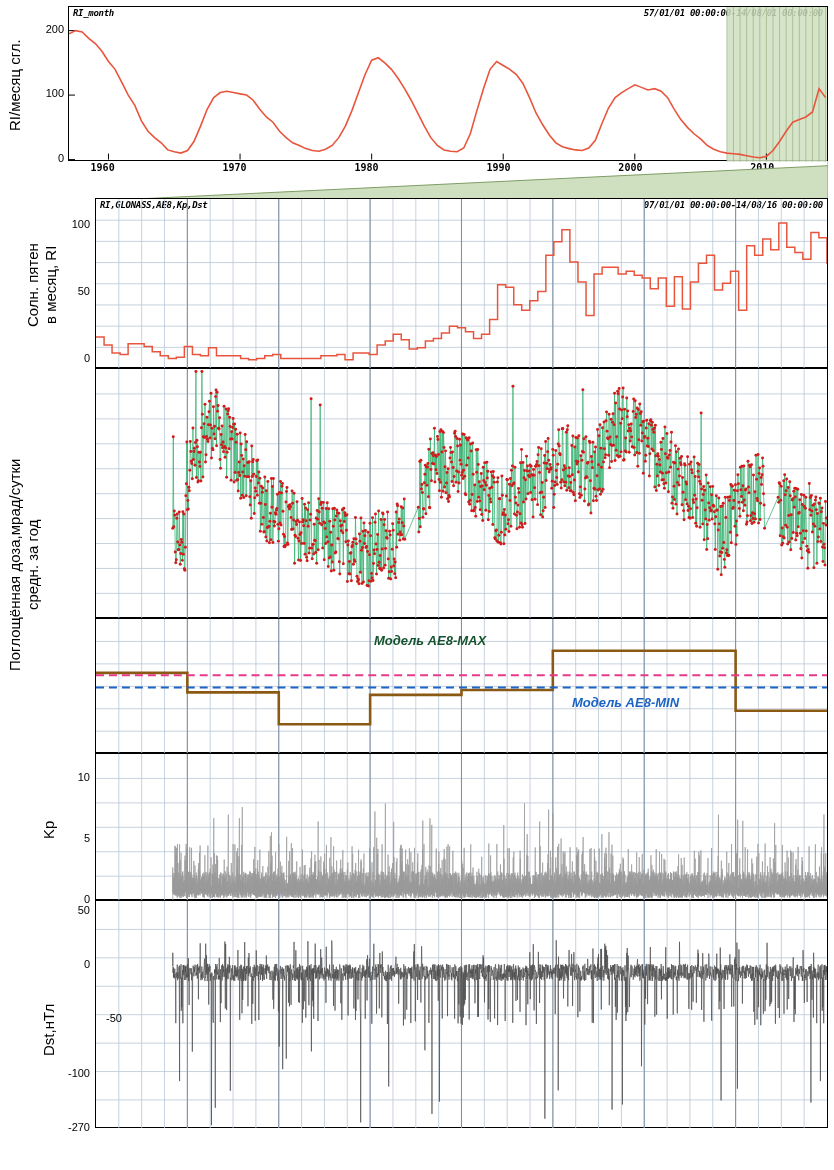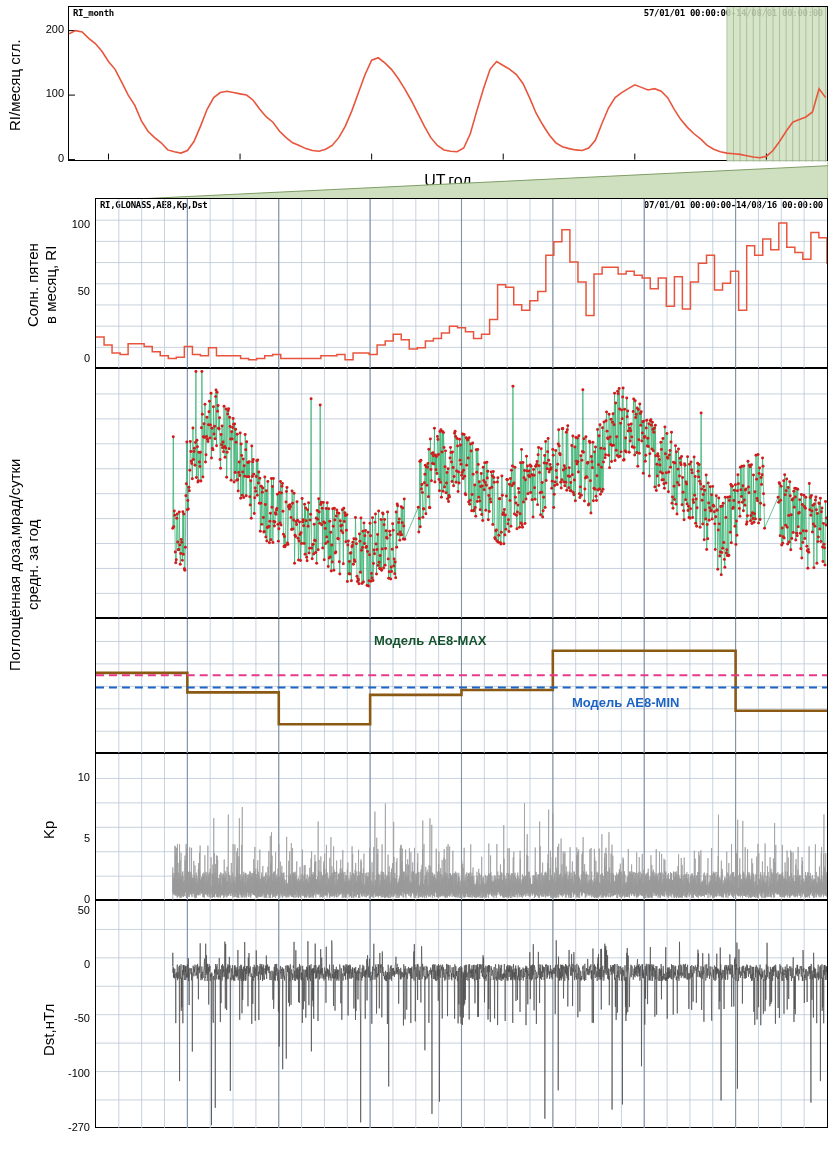--- a/index.html
+++ b/index.html
@@ -1,20 +1,20 @@
 <!DOCTYPE html>
 <html><head>
 <meta charset="utf-8">
 <style>
   html,body{margin:0;padding:0;background:#ffffff;}
   body{width:834px;height:1170px;font-family:"Liberation Sans",sans-serif;color:#000;overflow:hidden;}
   .page{position:relative;width:834px;height:1170px;}
 
   
-  .panel{position:absolute;border:1px solid #000;background:#fff;box-sizing:border-box;}
+  .panel{position:absolute;border:1px solid #000;background:#fff;box-sizing:border-box;font-style:italic;}
   .plotarea{position:absolute;inset:0;overflow:hidden;}
   .hdr{position:absolute;top:1px;left:4px;right:4px;font-family:"DejaVu Sans Mono",monospace;
        font-size:9px;font-weight:bold;letter-spacing:-0.3px;display:flex;justify-content:space-between;
        pointer-events:none;}
   .ylab{position:absolute;font-size:15px;writing-mode:vertical-rl;transform:rotate(180deg);
         text-align:center;white-space:nowrap;}
   .xlab{position:absolute;font-size:16px;text-align:center;}
   .tick{position:absolute;font-family:"DejaVu Sans Mono",monospace;font-size:10px;font-weight:bold;}
   .ytick{position:absolute;font-family:"Liberation Sans",sans-serif;font-size:11px;text-align:right;}
   svg{display:block;}
@@ -80,21 +80,28 @@
         <line x1="0" y1="23.697674418604663" x2="6" y2="23.697674418604663" stroke="#000" stroke-width="1"></line>
         <line x1="39.5833333333334" y1="153" x2="39.5833333333334" y2="147" stroke="#000" stroke-width="1"></line>
         <line x1="171.52777777777806" y1="153" x2="171.52777777777806" y2="147" stroke="#000" stroke-width="1"></line>
         <line x1="303.4722222222227" y1="153" x2="303.4722222222227" y2="147" stroke="#000" stroke-width="1"></line>
         <line x1="435.4166666666673" y1="153" x2="435.4166666666673" y2="147" stroke="#000" stroke-width="1"></line>
         <line x1="567.361111111112" y1="153" x2="567.361111111112" y2="147" stroke="#000" stroke-width="1"></line>
         <line x1="699.3055555555567" y1="153" x2="699.3055555555567" y2="147" stroke="#000" stroke-width="1"></line>
         <path d="M0.0 26.9 L6.6 23.7 L13.2 25.0 L19.8 31.5 L26.4 36.6 L33.0 44.4 L39.6 54.7 L46.2 62.5 L52.8 75.4 L59.4 88.3 L66.0 98.7 L72.6 114.2 L79.2 124.6 L85.8 131.0 L92.4 136.2 L99.0 143.3 L105.6 145.2 L112.2 146.5 L118.8 143.9 L125.3 134.9 L131.9 119.4 L138.5 102.6 L145.1 90.9 L151.7 85.8 L158.3 84.5 L164.9 85.8 L171.5 87.1 L178.1 88.3 L184.7 93.5 L191.3 102.6 L197.9 110.3 L204.5 115.5 L211.1 124.6 L217.7 131.0 L224.3 136.2 L230.9 138.8 L237.5 142.0 L244.1 143.9 L250.7 144.6 L257.3 142.7 L263.9 138.8 L270.5 131.0 L277.1 119.4 L283.7 103.9 L290.3 85.8 L296.9 67.7 L303.5 53.4 L310.1 50.9 L316.7 56.0 L323.3 62.5 L329.9 71.5 L336.5 81.9 L343.1 93.5 L349.7 106.5 L356.3 119.4 L362.8 131.0 L369.4 138.8 L376.0 143.3 L382.6 144.6 L389.2 145.2 L395.8 141.4 L402.4 127.1 L409.0 103.9 L415.6 81.9 L422.2 62.5 L428.8 54.7 L435.4 58.6 L442.0 62.5 L448.6 67.7 L455.2 76.7 L461.8 90.9 L468.4 106.5 L475.0 118.1 L481.6 128.4 L488.2 136.2 L494.8 140.1 L501.4 142.0 L508.0 143.3 L514.6 143.9 L521.2 141.4 L527.8 133.6 L534.4 116.8 L541.0 101.3 L547.6 90.9 L554.2 85.8 L560.8 81.9 L567.4 78.0 L574.0 80.6 L580.6 83.2 L587.2 81.9 L593.8 84.5 L600.3 90.9 L606.9 102.6 L613.5 112.9 L620.1 120.7 L626.7 127.1 L633.3 132.3 L639.9 138.8 L646.5 142.7 L653.1 145.2 L659.7 146.5 L666.3 147.2 L672.9 147.8 L679.5 149.1 L686.1 150.4 L692.7 151.1 L699.3 149.8 L705.9 143.9 L712.5 134.9 L719.1 124.6 L725.7 115.5 L732.3 112.9 L738.9 110.3 L745.5 105.2 L752.1 81.9 L758.7 90.9 " fill="none" stroke="#e8553c" stroke-width="1.6"></path>
       </svg>
   </div>
-  <div class="xlab" id="p-top-xtitle">UT,год</div>
+  <div id="p-top-xlabels">
+      <div class="tick" style="left: 22.5833px; top: 0px;">1960</div>
+      <div class="tick" style="left: 154.528px; top: 0px;">1970</div>
+      <div class="tick" style="left: 286.472px; top: 0px;">1980</div>
+      <div class="tick" style="left: 418.417px; top: 0px;">1990</div>
+      <div class="tick" style="left: 550.361px; top: 0px;">2000</div>
+      <div class="tick" style="left: 682.306px; top: 0px;">2010</div>
+    </div>
 
   <svg id="connector" viewBox="0 0 760 40" preserveAspectRatio="none">
     <polygon points="858,0 760,0 760,40 27,40" fill="#cfe0c0" stroke="#7f9e66" stroke-width="1"></polygon>
   </svg>
 
   <div class="ylab" id="ylab-ri">Солн. пятен<br>в месяц, RI</div>
   <div class="panel" id="p-ri">
     <div class="hdr">
       <span>RI,GLONASS,AE8,Kp,Dst</span>
       <span>07/01/01 00:00:00-14/08/16 00:00:00</span>
@@ -1612,16 +1619,16 @@
     <div class="ytick" style="left: 28px; top: 87.3488px; width: 36px;">100</div>
     <div class="ytick" style="left: 28px; top: 22.6977px; width: 36px;">200</div>
     <div class="ytick" style="left: 54px; top: 217.761px; width: 36px;">100</div>
     <div class="ytick" style="left: 54px; top: 285.018px; width: 36px;">50</div>
     <div class="ytick" style="left: 54px; top: 352.274px; width: 36px;">0</div>
     <div class="ytick" style="left: 54px; top: 770.5px; width: 36px;">10</div>
     <div class="ytick" style="left: 54px; top: 831.75px; width: 36px;">5</div>
     <div class="ytick" style="left: 54px; top: 893px; width: 36px;">0</div>
     <div class="ytick" style="left: 44px; top: 903.857px; width: 46px;">50</div>
     <div class="ytick" style="left: 44px; top: 958.143px; width: 46px;">0</div>
-    <div class="ytick" style="left: 44px; top: 1012.43px; width: 46px;">-50</div>
+    <div class="ytick" style="left: 44px; top: 1012.43px; width: 46px; padding-left: 32px;">-50</div>
     <div class="ytick" style="left: 44px; top: 1066.71px; width: 46px;">-100</div>
     <div class="ytick" style="left: 44px; top: 1121px; width: 46px;">-270</div>
   </div>
 
 </body></html>

